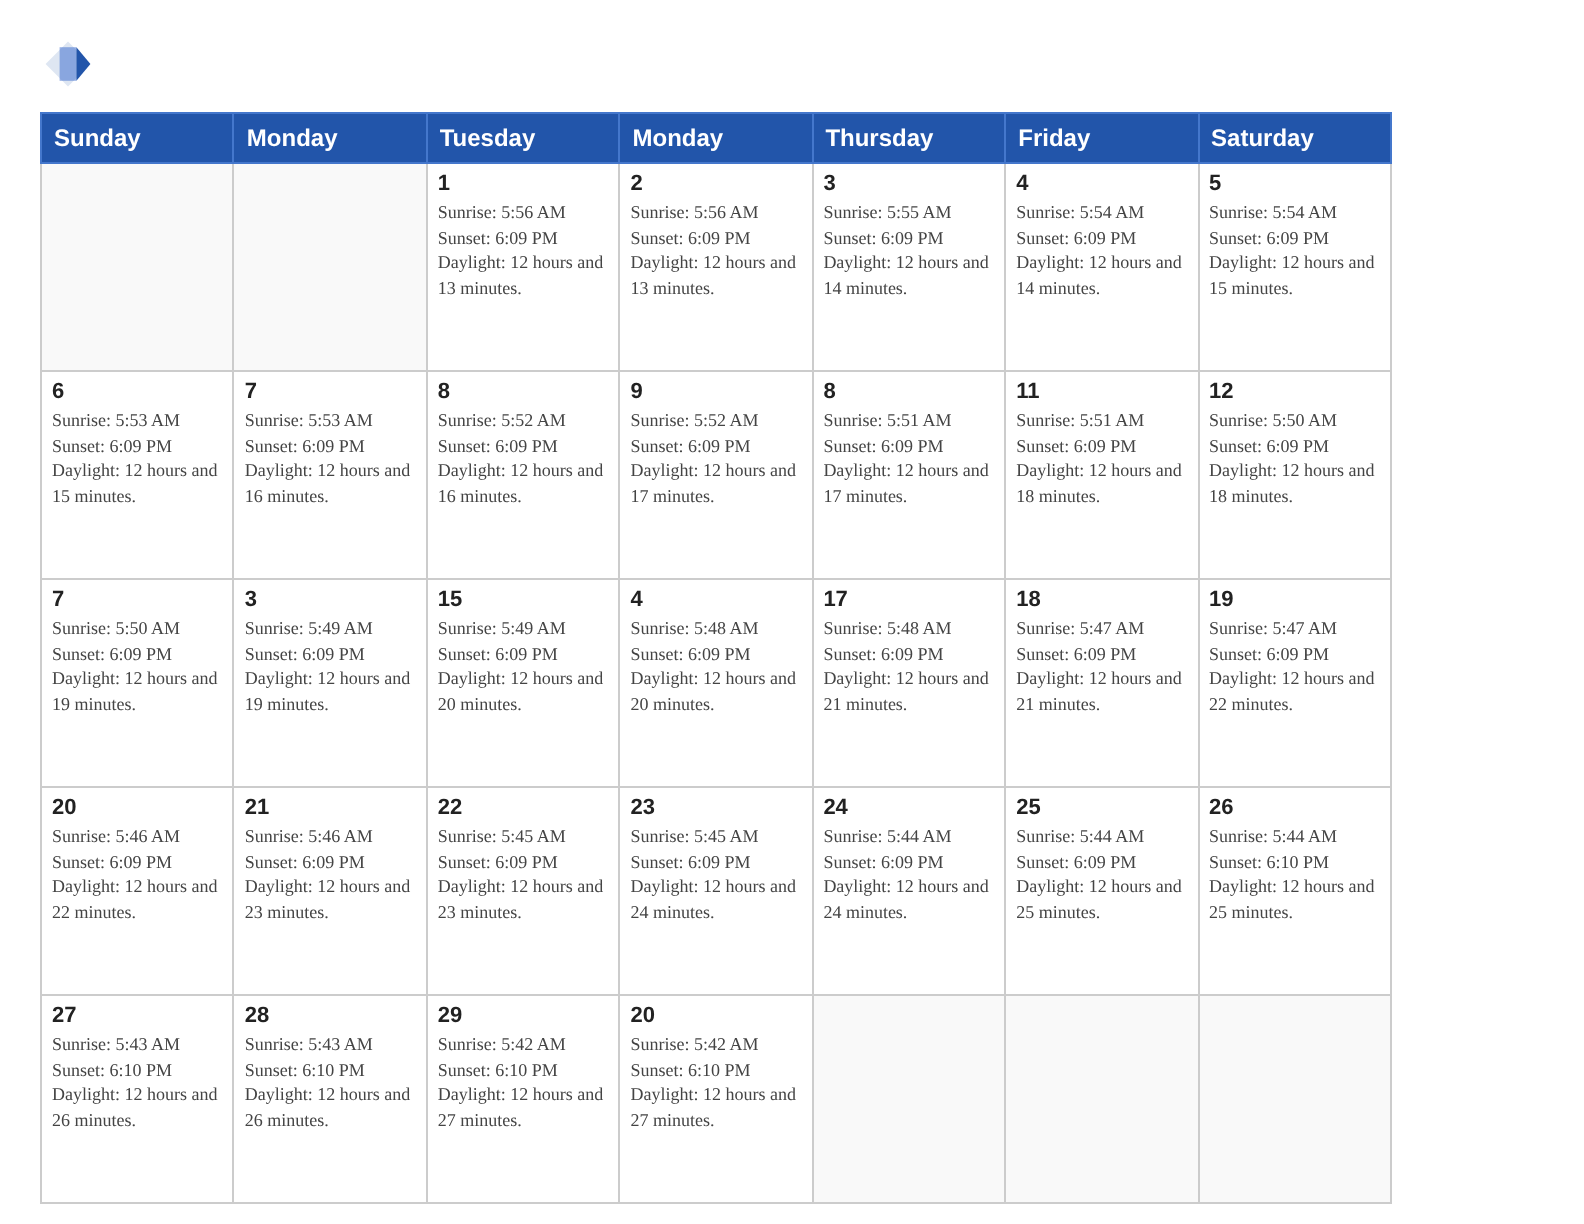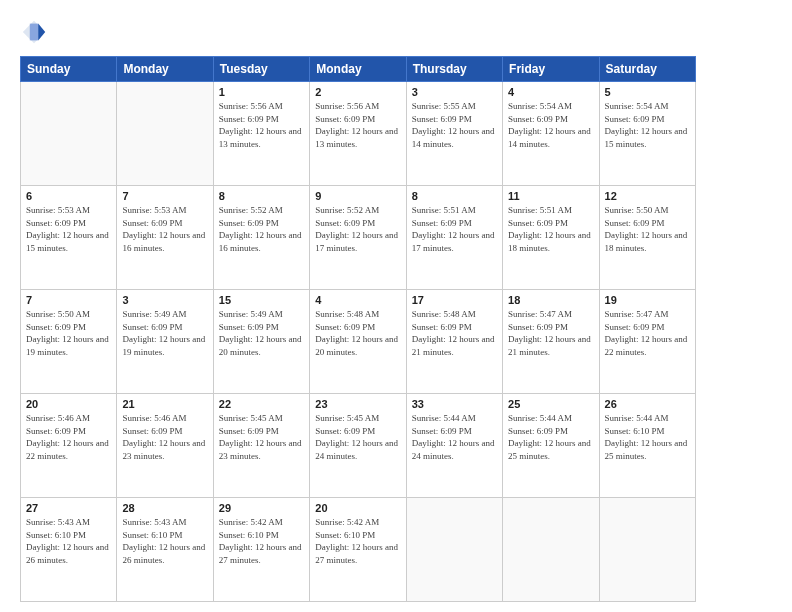--- a/index.html
+++ b/index.html
@@ -280,21 +280,21 @@
 Sunset: 6:09 PM
 Daylight: 12 hours and 23 minutes.</div>
           </td>
           <td>
             <span class="day-num">23</span>
             <div class="day-info" style="white-space: pre-line;">Sunrise: 5:45 AM
 Sunset: 6:09 PM
 Daylight: 12 hours and 24 minutes.</div>
           </td>
           <td>
-            <span class="day-num">33</span>
+            <span class="day-num">24</span>
             <div class="day-info" style="white-space: pre-line;">Sunrise: 5:44 AM
 Sunset: 6:09 PM
 Daylight: 12 hours and 24 minutes.</div>
           </td>
           <td>
             <span class="day-num">25</span>
             <div class="day-info" style="white-space: pre-line;">Sunrise: 5:44 AM
 Sunset: 6:09 PM
 Daylight: 12 hours and 25 minutes.</div>
           </td>

